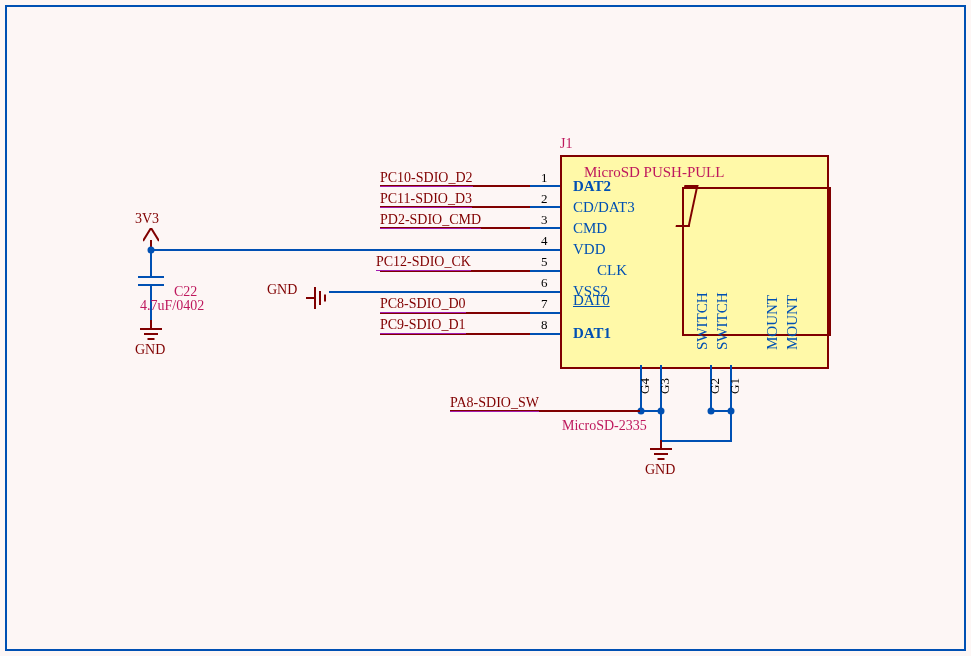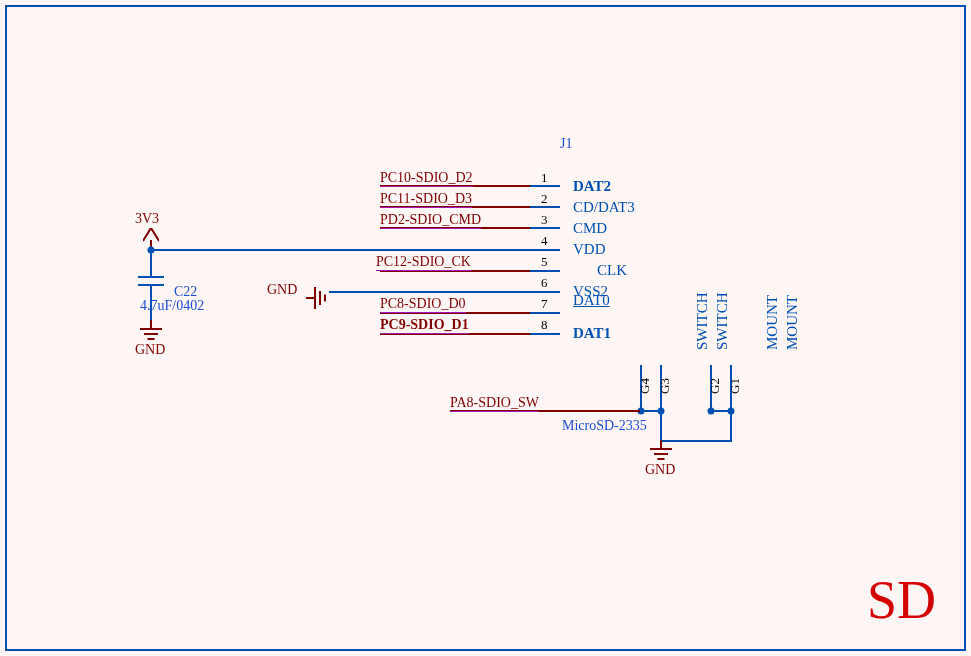--- a/index.html
+++ b/index.html
@@ -21,21 +21,21 @@
     position: absolute;
     left: 5px;
     top: 5px;
     right: 5px;
     bottom: 5px;
     border: 2px solid #0050b3;
     pointer-events: none;
   }
   .txt { position: absolute; white-space: nowrap; }
   .darkred { color: #800000; }
-  .blue { color: #1d4ed8; }
+  .blue { color: #be185d; }
   .underline { border-bottom: 1px solid #a21caf; }
   .small { font-size: 14px; }
   .med { font-size: 15px; }
 
   .wire-blue { position: absolute; background: #0050b3; }
   .wire-dark { position: absolute; background: #800000; }
 
   .junction {
     position: absolute;
     width: 7px; height: 7px;
@@ -146,20 +146,25 @@
   <div class="txt darkred small" style="left:267px; top:282px;">GND</div>
   <div class="gnd darkred" style="left:301px; top:283px; color:#800000; transform:rotate(-90deg); transform-origin:center;">
     <div class="stem"></div>
       <div class="b1"></div>
       <div class="b2"></div>
       <div class="b3"></div>
   </div>
   <div class="wire-blue" style="left:329px; top:291px; width:231px; height:2px;"></div>
 
   <div class="txt blue small" style="left:560px; top:136px;">J1</div>
+  <div class="connector">
+    <div class="txt blue med" style="left:22px; top:7px;">MicroSD PUSH-PULL</div>
+    <div class="inner-notch"></div>
+    <div class="inner-card"></div>
+  </div>
 
   <div class="wire-blue" style="left:530px; top:185px; width:30px; height:2px;"></div>
   <div class="pin-num" style="left:541px; top:170px;">1</div>
   <div class="pin-label" style="left:573px; top:178px;font-weight:bold;">DAT2</div>
   <div class="wire-dark" style="left:380px; top:185px; width:150px; height:2px;"></div>
   <div class="txt darkred small underline" style="left:380px; top:170px;">PC10-SDIO_D2</div>
 
   <div class="wire-blue" style="left:530px; top:206px; width:30px; height:2px;"></div>
   <div class="pin-num" style="left:541px; top:191px;">2</div>
   <div class="pin-label" style="left:573px; top:199px;">CD/DAT3</div>
@@ -189,21 +194,21 @@
   <div class="wire-blue" style="left:530px; top:312px; width:30px; height:2px;"></div>
   <div class="pin-num" style="left:541px; top:296px;">7</div>
   <div class="pin-label" style="left:573px; top:292px;text-decoration:underline;">DAT0</div>
   <div class="wire-dark" style="left:380px; top:312px; width:150px; height:2px;"></div>
   <div class="txt darkred small underline" style="left:380px; top:296px;">PC8-SDIO_D0</div>
 
   <div class="wire-blue" style="left:530px; top:333px; width:30px; height:2px;"></div>
   <div class="pin-num" style="left:541px; top:317px;">8</div>
   <div class="pin-label" style="left:573px; top:325px;font-weight:bold;">DAT1</div>
   <div class="wire-dark" style="left:380px; top:333px; width:150px; height:2px;"></div>
-  <div class="txt darkred small underline" style="left:380px; top:317px;font-weight:bold;">PC9-SDIO_D1</div>
+  <div class="txt darkred small underline" style="left:380px; top:317px;">PC9-SDIO_D1</div>
 
   <div class="pin-label rot" style="left:694px; top:350px;">SWITCH</div>
   <div class="pin-label rot" style="left:714px; top:350px;">SWITCH</div>
   <div class="pin-label rot" style="left:764px; top:350px;">MOUNT</div>
   <div class="pin-label rot" style="left:784px; top:350px;">MOUNT</div>
 
   <div class="wire-blue" style="left:640px; top:365px; width:2px; height:30px;"></div>
   <div class="wire-blue" style="left:660px; top:365px; width:2px; height:30px;"></div>
   <div class="wire-blue" style="left:710px; top:365px; width:2px; height:30px;"></div>
   <div class="wire-blue" style="left:730px; top:365px; width:2px; height:30px;"></div>
@@ -236,14 +241,13 @@
   <div class="wire-blue" style="left:730px; top:411px; width:2px; height:31px;"></div>
 
   <div class="gnd darkred" style="left:641px; top:440px; color:#800000;">
     <div class="stem"></div>
       <div class="b1"></div>
       <div class="b2"></div>
       <div class="b3"></div>
   </div>
   <div class="txt darkred small" style="left:645px; top:462px;">GND</div>
 
-  <div class="sd-title">SD</div>
 </div>
 
 </body></html>

